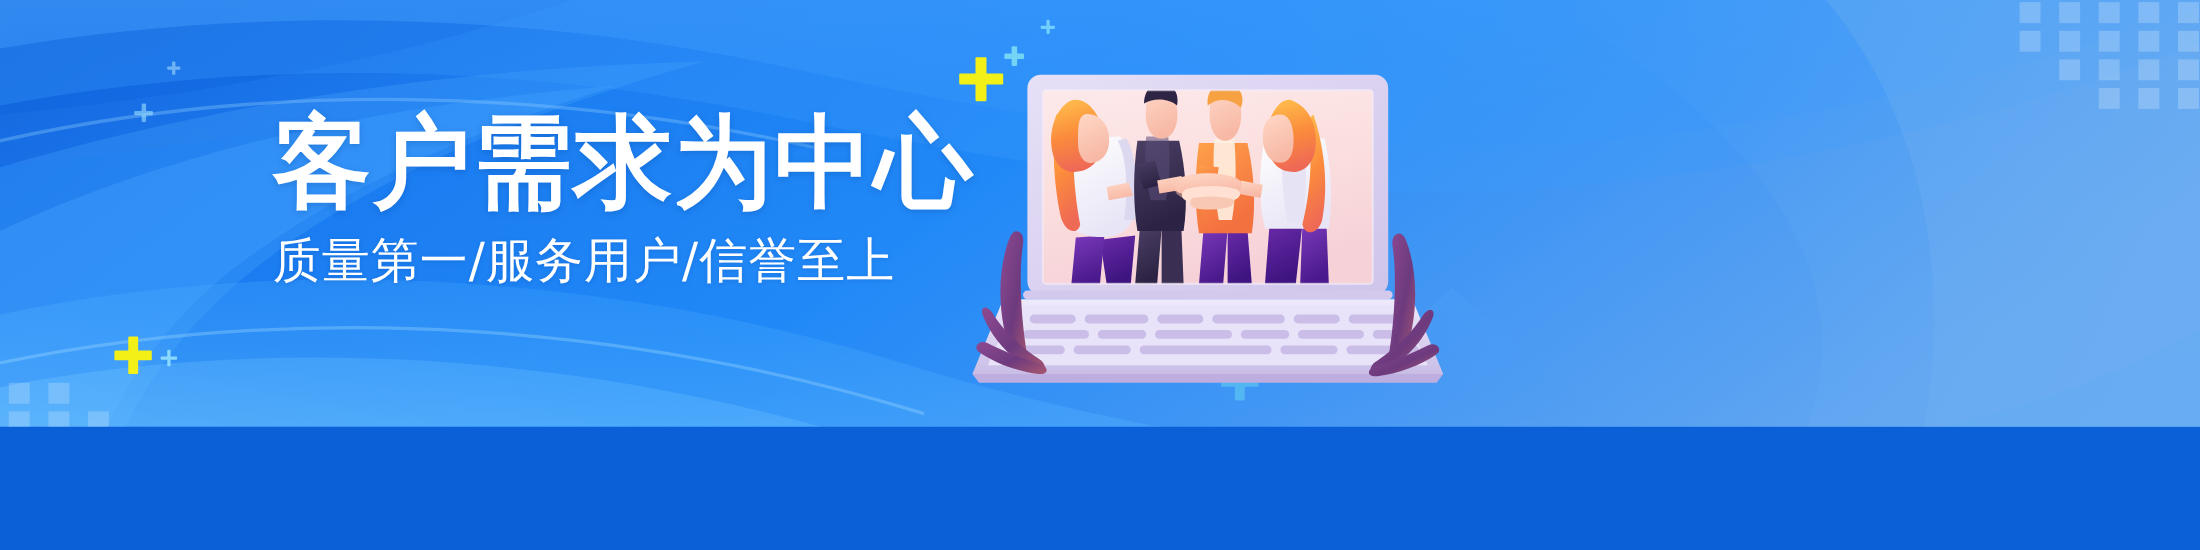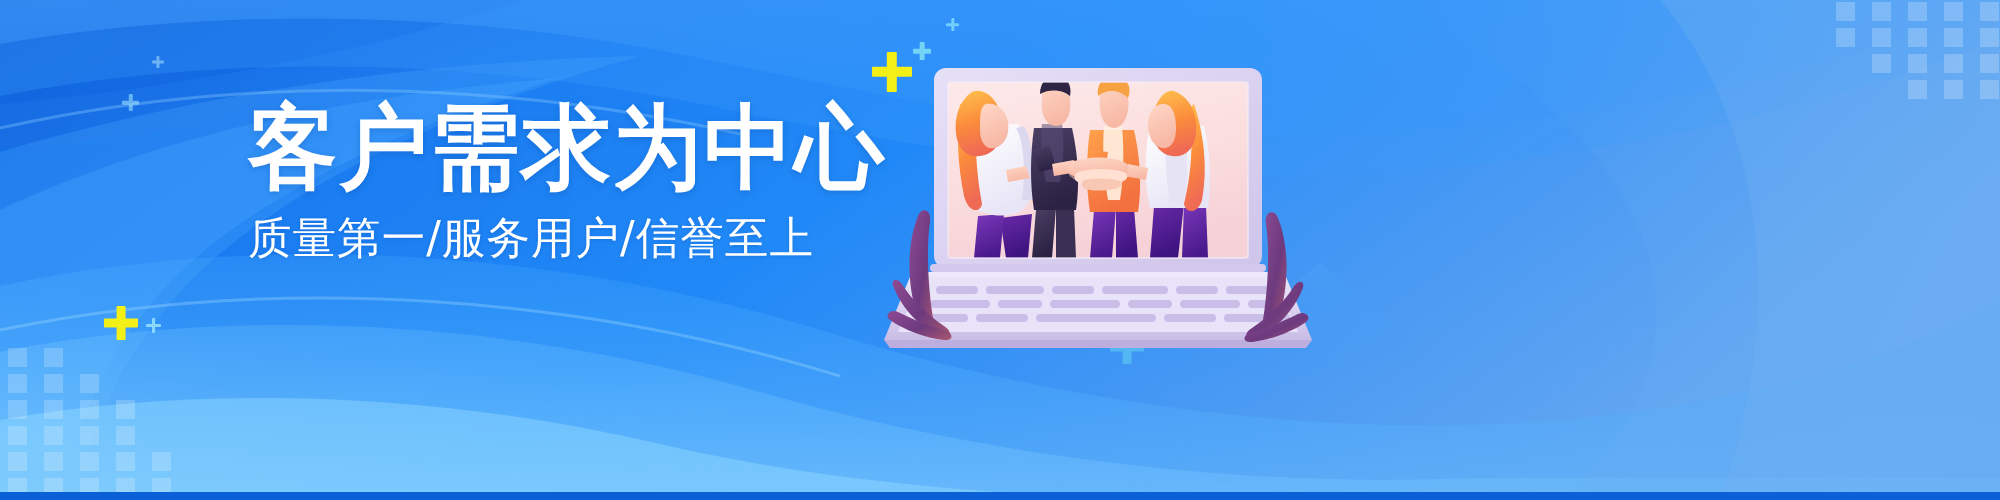--- a/index.html
+++ b/index.html
@@ -1,18 +1,18 @@
 <!DOCTYPE html>
 <html><head>
 <meta charset="utf-8">
 <style>
   html,body{margin:0;padding:0;background:#0b60d8;}
   *{box-sizing:border-box;}
   #banner{
-    position:relative;width:2000px;height:492px;overflow:hidden;
+    position:relative;width:2000px;height:388px;overflow:hidden;
     font-family:"Liberation Sans","DejaVu Sans",sans-serif;
     background:linear-gradient(100deg,#1170e8 0%,#1b7bf0 22%,#1f86f6 45%,#2d8df8 62%,#4b9bf6 80%,#5fa3f2 100%);
   }
   #banner svg.layer{position:absolute;left:0;top:0;width:2000px;height:500px;display:block;}
   .txtblock{position:absolute;left:248px;top:100px;width:620px;height:180px;}
   .headline{
     font-size:92px;line-height:96px;font-weight:bold;color:#ffffff;
     letter-spacing:2px;white-space:nowrap;
     font-family:"DejaVu Sans","Liberation Sans",sans-serif;
     text-shadow:0 2px 6px rgba(7,60,140,.25);

